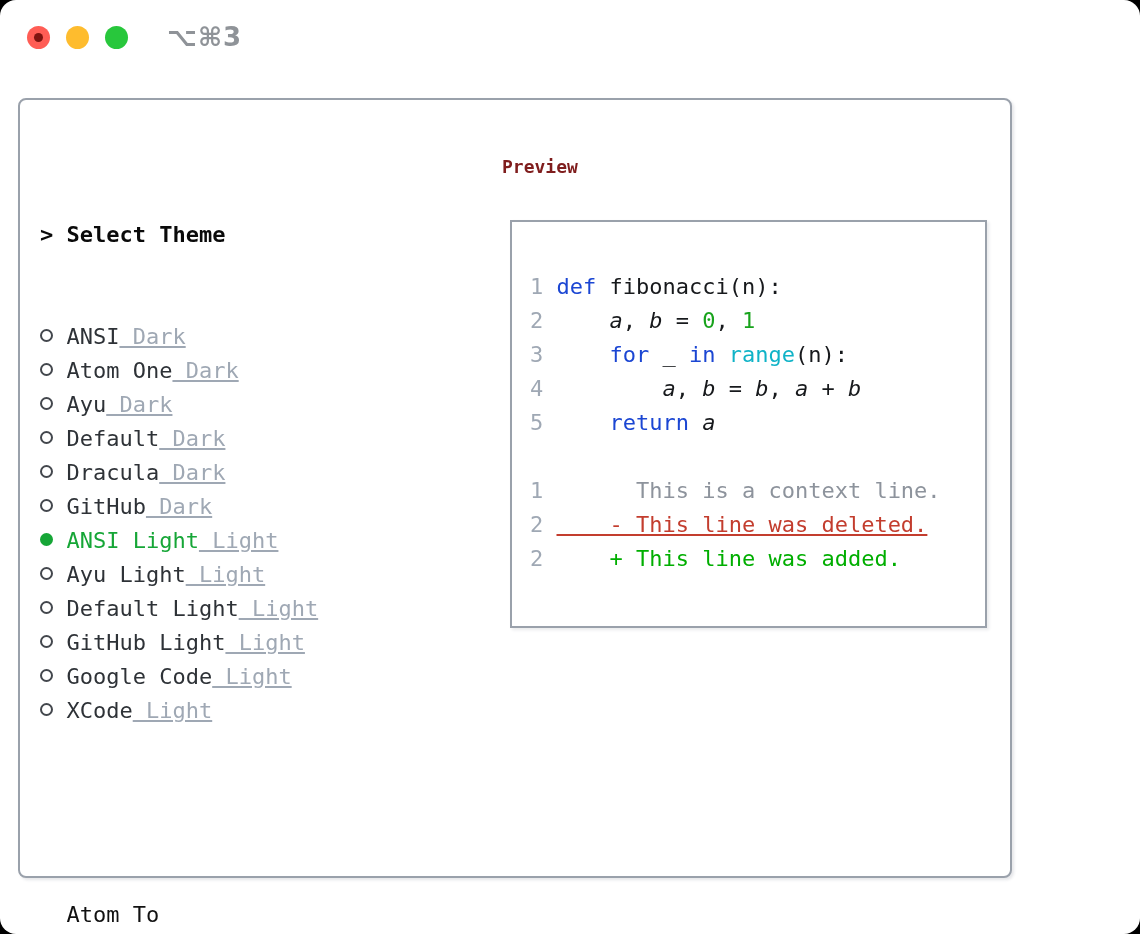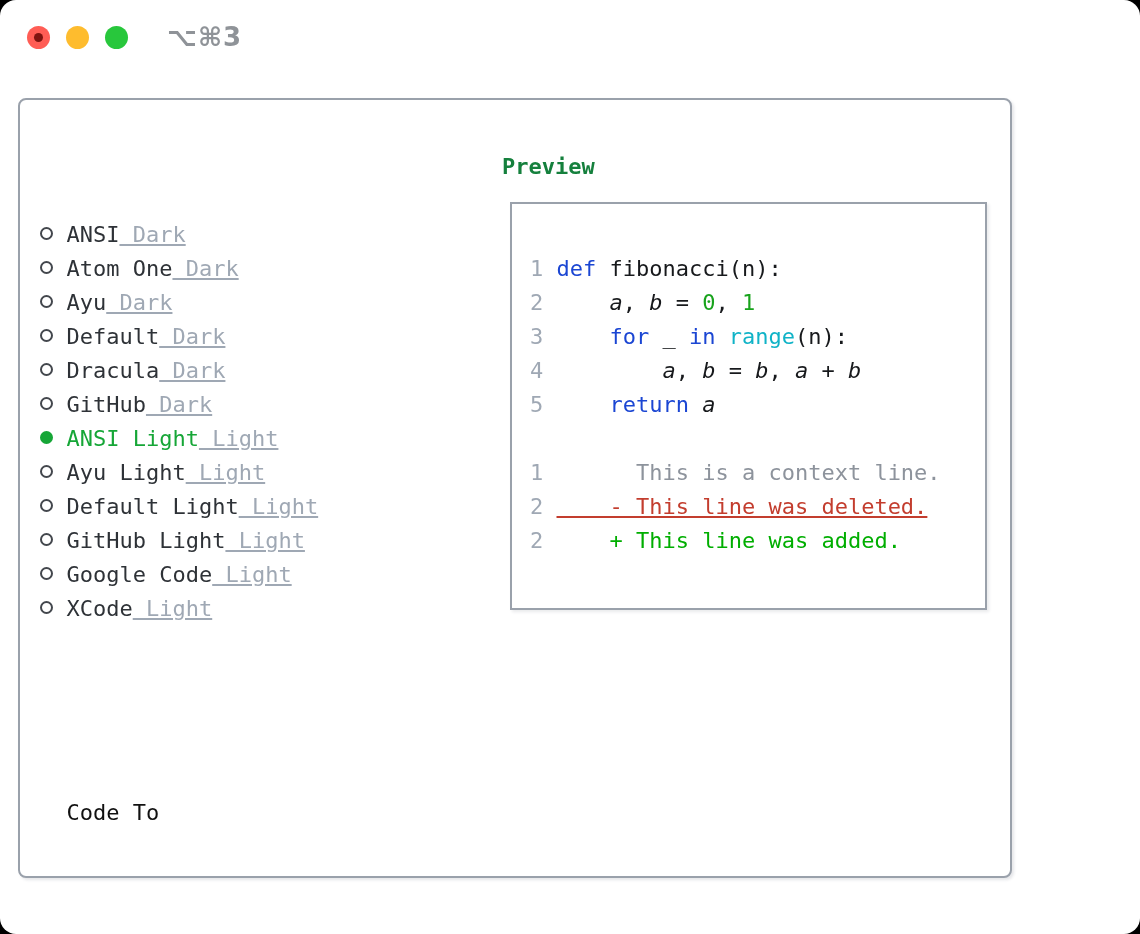--- a/index.html
+++ b/index.html
@@ -32,23 +32,23 @@
   .prompt,.htitle{font-weight:bold;color:#0a0a0a;}
   .bullet{display:inline-block;width:1ch;position:relative;color:#43474d;}
   .bullet::before{content:"";position:absolute;left:0;top:-15px;width:13px;height:13px;
     box-sizing:border-box;border:2px solid currentColor;border-radius:50%;}
   .sel .bullet{color:var(--green);}
   .sel .bullet::before{background:currentColor;}
   .sel .oname{color:var(--green);}
   .variant{color:var(--muted);text-decoration:underline;}
   .apply-header{padding-left:2ch;color:#111;}
   
-  .preview-title{position:absolute;left:482px;top:50px;line-height:34px;font-size:22px;
-    font-weight:bold;color:#15803d;}
-  .preview-box{position:absolute;left:490px;top:102px;width:477px;height:408px;
+  .preview-title{position:absolute;left:482px;top:50px;line-height:34px;font-size:18px;
+    font-weight:bold;color:#7f1d1d;}
+  .preview-box{position:absolute;left:490px;top:120px;width:477px;height:408px;
     box-sizing:border-box;border:2px solid var(--border);background:#fff;
     padding:48px 0 0 18px;box-shadow:2px 2px 3px rgba(40,50,70,.10);}
   .code{white-space:pre;font-size:22px;line-height:34px;color:var(--ink);}
   .code-line{min-height:34px;}
   .lnum{color:var(--muted);}
   .c-kw{color:var(--kw);}
   .c-fn{color:var(--fn);text-align:right;}
   .c-num{color:var(--numc);}
   .c-var{font-style:italic;color:var(--ink);}
   .c-pl{color:var(--ink);}
@@ -64,23 +64,24 @@
   <div class="titlebar">
     <div class="tl red"></div>
     <div class="tl yellow"></div>
     <div class="tl green"></div>
     <div class="tb-title">⌥⌘3</div>
   </div>
 
   <div class="panel">
 
     <div class="leftcol">
+      <div class="row"><span class="prompt">&gt; </span><span class="htitle">Select Theme</span></div>
       <div id="theme-list"><div class="row opt"><span class="bullet"></span><span class="oname"> ANSI</span><span class="variant"> Dark</span></div><div class="row opt"><span class="bullet"></span><span class="oname"> Atom One</span><span class="variant"> Dark</span></div><div class="row opt"><span class="bullet"></span><span class="oname"> Ayu</span><span class="variant"> Dark</span></div><div class="row opt"><span class="bullet"></span><span class="oname"> Default</span><span class="variant"> Dark</span></div><div class="row opt"><span class="bullet"></span><span class="oname"> Dracula</span><span class="variant"> Dark</span></div><div class="row opt"><span class="bullet"></span><span class="oname"> GitHub</span><span class="variant"> Dark</span></div><div class="row opt sel"><span class="bullet"></span><span class="oname"> ANSI Light</span><span class="variant"> Light</span></div><div class="row opt"><span class="bullet"></span><span class="oname"> Ayu Light</span><span class="variant"> Light</span></div><div class="row opt"><span class="bullet"></span><span class="oname"> Default Light</span><span class="variant"> Light</span></div><div class="row opt"><span class="bullet"></span><span class="oname"> GitHub Light</span><span class="variant"> Light</span></div><div class="row opt"><span class="bullet"></span><span class="oname"> Google Code</span><span class="variant"> Light</span></div><div class="row opt"><span class="bullet"></span><span class="oname"> XCode</span><span class="variant"> Light</span></div></div>
       <div class="spacer"></div>
-      <div class="row apply-header">Code To</div>
+      <div class="row apply-header">Atom To</div>
       
       
       
     </div>
 
     <div class="preview-title">Preview</div>
 
     <div class="preview-box">
       <div class="code" id="code-preview"><div class="code-line"><span class="lnum">1 </span><span class="c-kw">def</span><span class="c-pl"> fibonacci(n):</span></div><div class="code-line"><span class="lnum">2 </span><span class="c-pl">    </span><span class="c-var">a</span><span class="c-pl">, </span><span class="c-var">b</span><span class="c-pl"> = </span><span class="c-num">0</span><span class="c-pl">, </span><span class="c-num">1</span></div><div class="code-line"><span class="lnum">3 </span><span class="c-pl">    </span><span class="c-kw">for</span><span class="c-pl"> _ </span><span class="c-kw">in</span><span class="c-pl"> </span><span class="c-fn">range</span><span class="c-pl">(n):</span></div><div class="code-line"><span class="lnum">4 </span><span class="c-pl">        </span><span class="c-var">a</span><span class="c-pl">, </span><span class="c-var">b</span><span class="c-pl"> = </span><span class="c-var">b</span><span class="c-pl">, </span><span class="c-var">a</span><span class="c-pl"> + </span><span class="c-var">b</span></div><div class="code-line"><span class="lnum">5 </span><span class="c-pl">    </span><span class="c-kw">return</span><span class="c-pl"> </span><span class="c-var">a</span></div><div class="code-line"><span class="lnum"></span></div><div class="code-line"><span class="lnum">1 </span><span class="c-ctx">      This is a context line.</span></div><div class="code-line"><span class="lnum">2 </span><span class="c-del">    - This line was deleted.</span></div><div class="code-line"><span class="lnum">2 </span><span class="c-add">    + This line was added.</span></div></div>
     </div>

